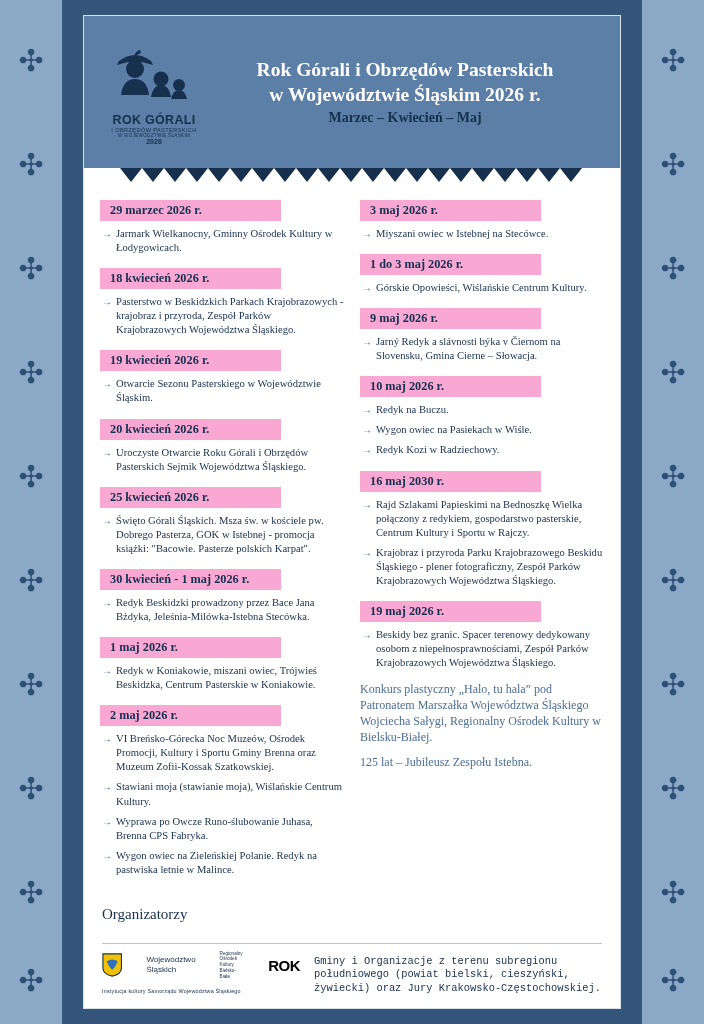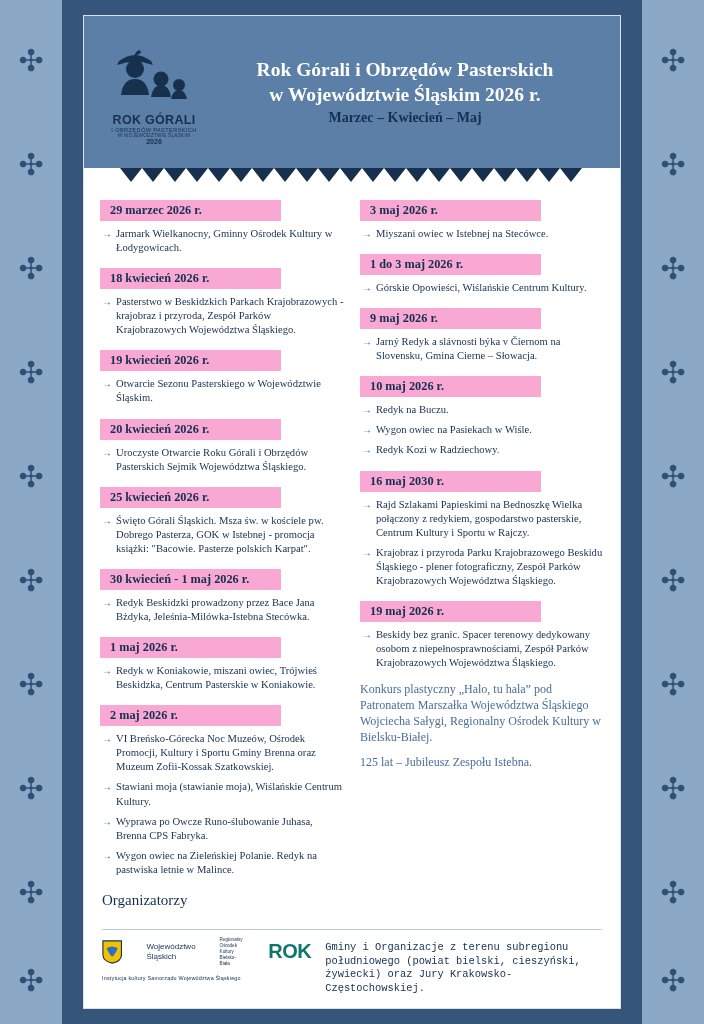--- a/index.html
+++ b/index.html
@@ -192,22 +192,22 @@
   .herb { width: 22px; height: 26px; }
   .woj-text {
     font-family: "Liberation Sans", sans-serif;
     font-size: 8px;
     color: #16304e;
     line-height: 1.25;
   }
   .rok-logo {
     font-family: "Liberation Sans", sans-serif;
     font-weight: bold;
-    font-size: 20px;
-    color: #0f766e;
+    font-size: 15px;
+    color: #000000;
     letter-spacing: -0.5px;
   }
   .rodk {
     font-family: "Liberation Sans", sans-serif;
     font-size: 4.6px;
     color: #16304e;
     line-height: 1.3;
   }
   .inst {
     font-family: "Liberation Sans", sans-serif;

